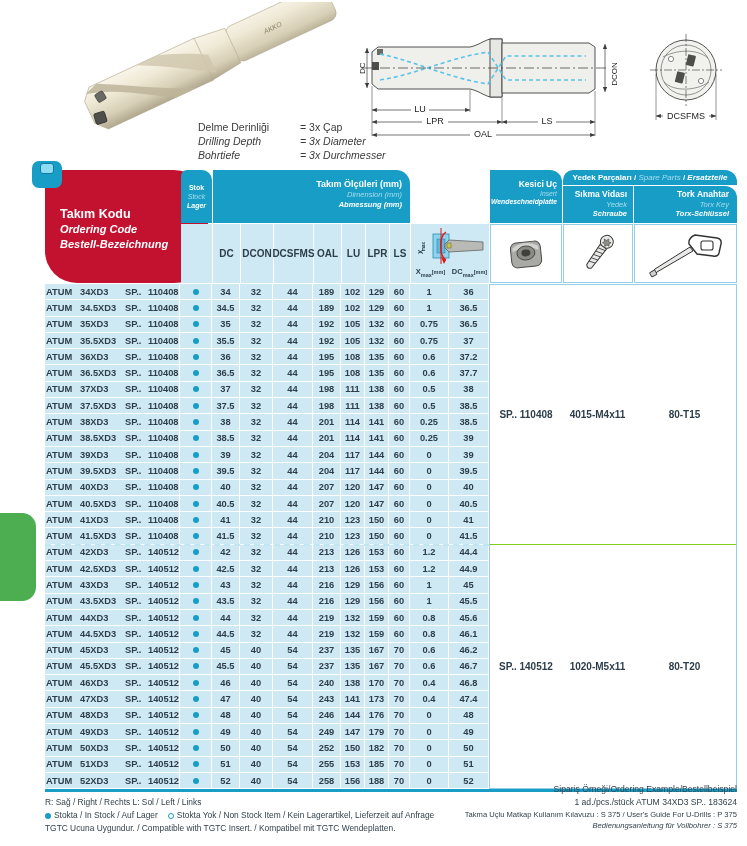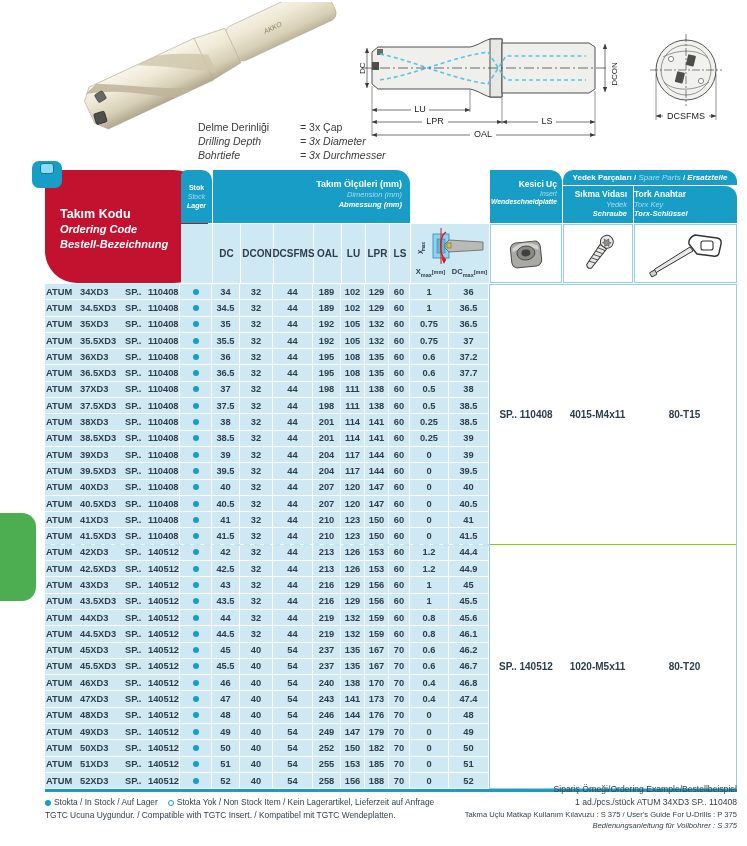--- a/index.html
+++ b/index.html
@@ -31,21 +31,21 @@
   .hdr-stok { left:136px; top:0; width:31px; height:53px; border-radius:6px 10px 0 0; text-align:center; padding-top:13px; font-size:7px; line-height:1.3; }
   .hdr-dims { left:168px; top:0; width:197px; height:53px; border-radius:0 14px 0 0; text-align:right; padding:9px 8px 0 0; font-size:9px; line-height:1.25; }
   .hdr-dims .h-en, .hdr-dims .h-de, .hdr-offset .h-en, .hdr-offset .h-de { font-size:7.5px; }
   .hdr-offset { left:366px; top:0; width:78px; height:53px; border-radius:0 12px 0 0; text-align:right; padding:9px 5px 0 0; font-size:8.5px; line-height:1.25; }
   .hdr-insert { left:445px; top:0; width:72px; height:53px; border-radius:0 12px 0 0; text-align:right; padding:9px 5px 0 0; font-size:8.5px; line-height:1.25; }
   .hdr-insert .h-en, .hdr-insert .h-de { font-size:6.8px; }
   .hdr-band { left:518px; top:0; width:174px; height:15px; border-radius:10px 12px 0 0; text-align:center; font-size:8px; padding-top:3px; }
   .hdr-band .h-en { font-size:8px; }
   .hdr-screw { left:518px; top:16px; width:70px; height:37px; text-align:right; padding:3px 6px 0 0; font-size:8.5px; line-height:1.25; }
   .hdr-screw .h-en, .hdr-screw .h-de { font-size:7.5px; }
-  .hdr-torx { left:589px; top:16px; width:103px; height:37px; border-radius:0 12px 0 0; padding:3px 8px 12px 0; font-size:8.5px; line-height:1.25; }
+  .hdr-torx { left:589px; top:16px; width:103px; height:37px; border-radius:0 12px 0 0; text-align:right; padding:3px 8px 12px 0; font-size:8.5px; line-height:1.25; }
   .hdr-torx .h-en, .hdr-torx .h-de { font-size:7.5px; }
 
   .sub-cell { position:absolute; top:54px; height:59px; background:#cfe9f4; color:#2d3e4a; display:flex; align-items:center; justify-content:center; font-size:10px; font-weight:700; }
   .white-cell { position:absolute; top:54px; height:59px; background:#fff; border:1px solid #93cfe6; display:flex; align-items:center; justify-content:center; }
   .offset-sub { left:366px; width:78px; flex-direction:column; justify-content:flex-start; padding-top:2px; }
   .offset-labels { display:flex; width:100%; font-size:7.5px; font-weight:700; margin-top:1px; }
   .offset-labels span.col { flex:1; text-align:center; }
   .offset-labels sub { font-size:5.5px; }
   .offset-labels .unit { font-size:5.5px; }
 
@@ -941,26 +941,27 @@
       </div>
     <div class="merged-col mc-torx">
         <div class="group-cell" style="flex-grow: 16; flex-basis: 0px;">80-T15</div>
         <div class="group-cell" style="flex-grow: 15; flex-basis: 0px;">80-T20</div>
       </div>
 
     <div class="bottom-bar"></div>
   </div>
 
   <div class="footer-left">
+    <div>R: Sağ / Right / Rechts   L: Sol / Left / Links</div>
     <div>
       <span class="legend-dot"></span><span>Stokta / In Stock / Auf Lager</span><span class="legend-circle"></span><span>Stokta Yok / Non Stock Item / Kein Lagerartikel, Lieferzeit auf Anfrage</span>
     </div>
     <div>TGTC Ucuna Uygundur. / Compatible with TGTC Insert. / Kompatibel mit TGTC Wendeplatten.</div>
   </div>
 
   <div class="footer-right">
     <div>Sipariş Örneği/Ordering Example/Bestellbeispiel</div>
-    <div>1 ad./pcs./stück  ATUM 34XD3 SP.. 110408</div>
+    <div>1 ad./pcs./stück  ATUM 34XD3 SP.. 183624</div>
     <div class="small">Takma Uçlu Matkap Kullanım Kılavuzu : S 375 / User's Guide For U-Drills : P 375</div>
     <div class="small it">Bedienungsanleitung für Vollbohrer : S 375</div>
   </div>
 
 </div>
 
 </body></html>

